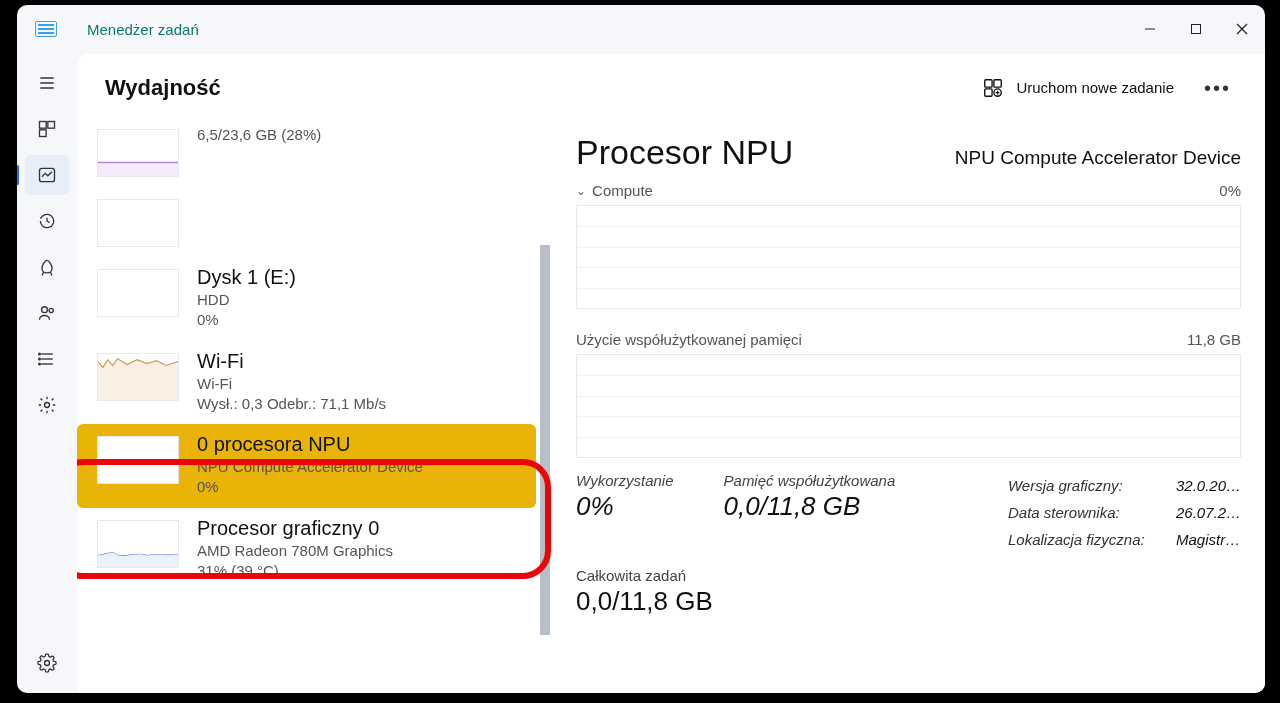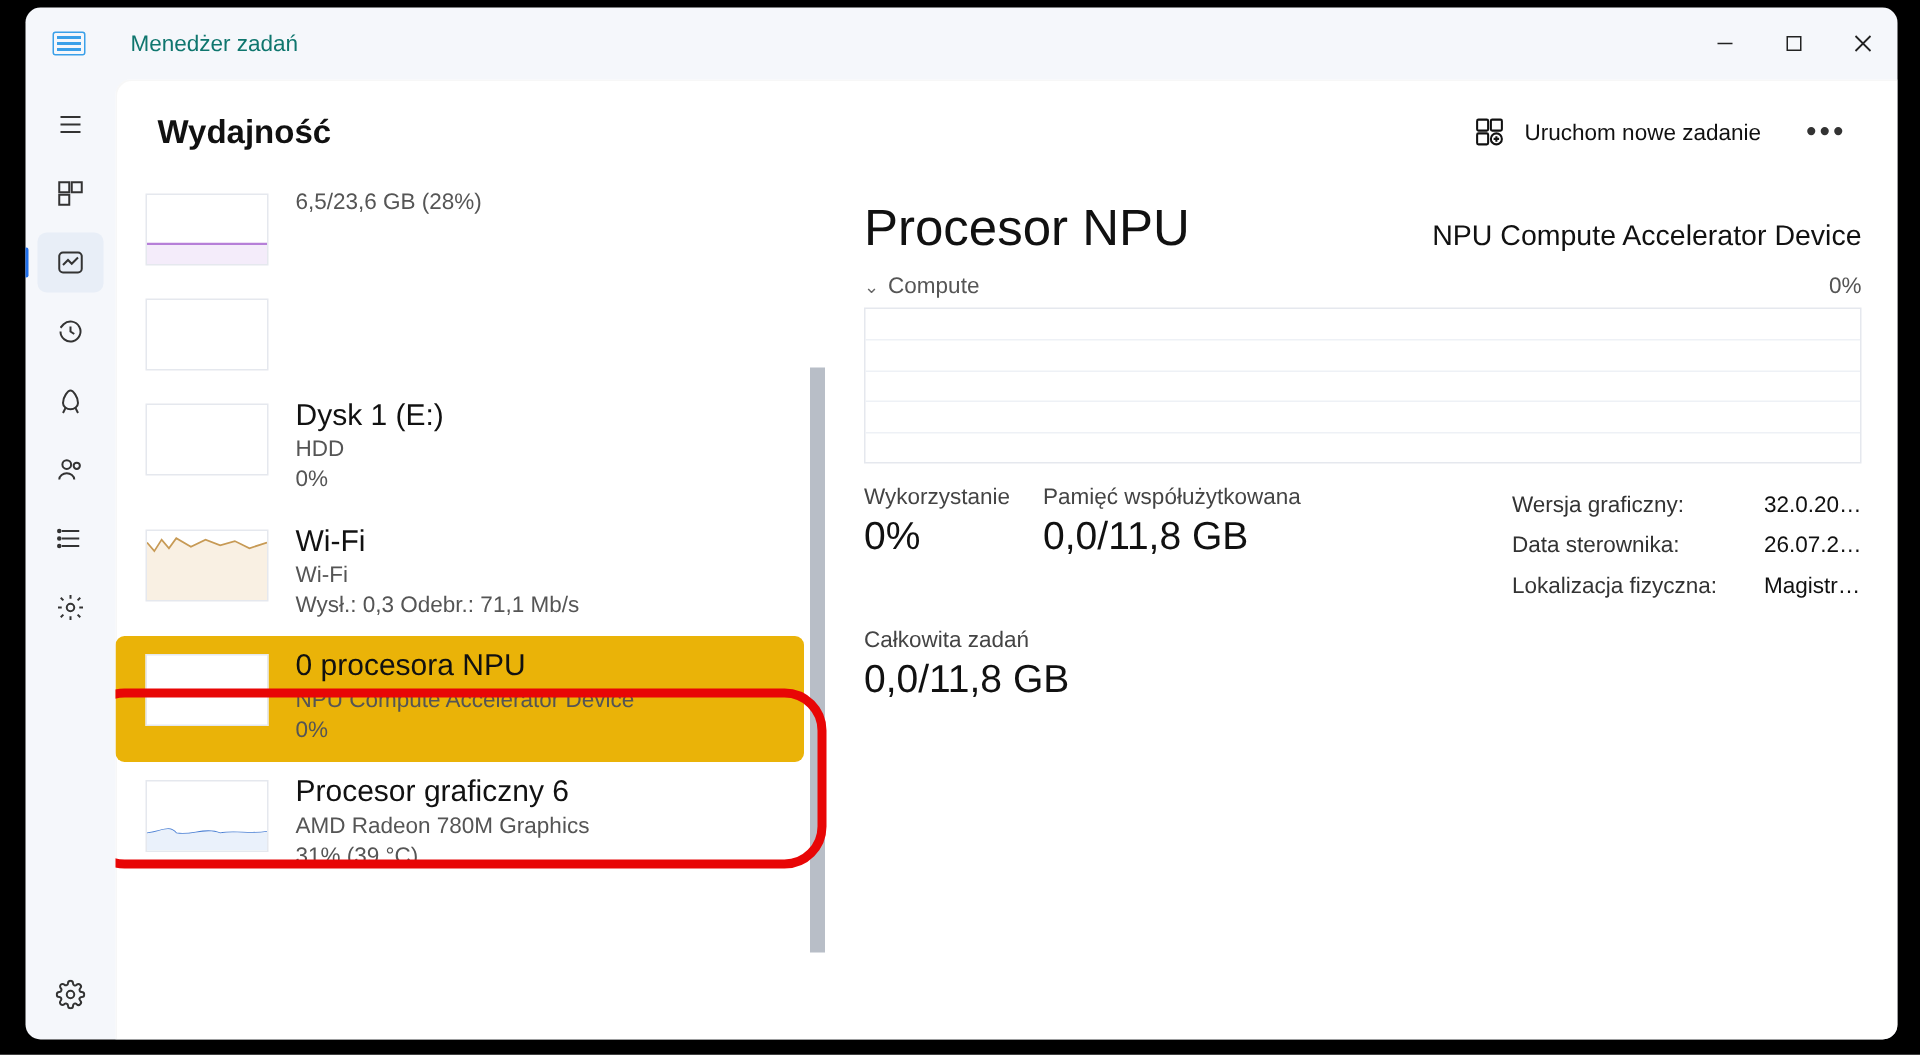--- a/index.html
+++ b/index.html
@@ -27,21 +27,21 @@
   .nav-btn.active-left::before { content:""; position:absolute; left:-9px; top:10px; bottom:10px; width:3px; background:#1f6feb; border-radius:2px; }
   .nav svg { width:20px; height:20px; stroke:#333; fill:none; stroke-width:1.6; }
   .nav-spacer { flex:1; }
   .content {
     flex:1; background:#fff; border-top-left-radius:10px; margin-top:0; position:relative;
     display:flex; flex-direction:column; min-height:0;
     box-shadow: inset 1px 1px 0 rgba(0,0,0,.03);
   }
   .content-header { display:flex; align-items:center; height:70px; padding: 0 28px 0 28px; }
   .page-title { font-size: 22px; font-weight:600; color:#111; }
-  .header-actions { margin-left:auto; display:flex; align-items:center; gap:24px; }
+  .header-actions { margin-left:auto; display:flex; align-items:flex-start; gap:24px; }
   .run-task { display:flex; align-items:center; gap:12px; font-size:15px; color:#111; }
   .run-task svg { width:22px; height:22px; stroke:#111; fill:none; stroke-width:1.5; }
   .more-btn { font-size:20px; letter-spacing:2px; color:#333; padding: 0 6px; }
   .content-body { flex:1; display:flex; min-height:0; }
   
   .perf-list { width:475px; position:relative; overflow:hidden; }
   .perf-list-inner { position:absolute; left:0; right:16px; top:-6px; }
   .item { display:flex; gap:18px; padding: 8px 4px 10px 20px; border-radius:6px; }
   .item.selected { background:#eab308; }
   .mini { width:82px; height:48px; background:#fff; border:1px solid #e5e8ee; position:relative; flex-shrink:0; margin-top:4px; }
@@ -60,21 +60,21 @@
   .detail-title { font-size:34px; font-weight:400; color:#111; }
   .detail-sub { font-size:19px; color:#111; white-space:nowrap; }
   .chart-section { margin-top:2px; }
   .chart-label-row { display:flex; align-items:center; justify-content:space-between; font-size:15px; color:#555; margin-bottom:6px; }
   .chart-label-row .l { display:flex; align-items:center; gap:6px; }
   .caret { font-size:12px; color:#666; }
   .chart-area { height:104px; border:1px solid #e5e8ee; background:#fff; position:relative; }
   .chart-area.small { height:104px; }
   .grid-lines { position:absolute; inset:0; }
   .grid-lines div { position:absolute; left:0; right:0; height:1px; background:#eef1f6; }
-  .stats { display:flex; gap:22px; margin-top:14px; }
+  .stats { display:flex; gap:50px; margin-top:14px;font-style:italic; }
   .stat-block .lbl { font-size:15px; color:#444; }
   .stat-block .val { font-size:26px; color:#111; margin-top:2px; }
   .stats2 { margin-top:14px; display:flex; gap:48px; }
   .kv-table { font-size:15px; color:#222; }
   .kv-table .row { display:flex; gap:18px; line-height:1.8; }
   .kv-table .k { color:#333; min-width:150px; }
   .kv-table .v { color:#111; white-space:nowrap; overflow:hidden; text-overflow:ellipsis; max-width:80px; }
 </style>
 </head>
 <body>
@@ -241,21 +241,21 @@
             </div>
 
             <div class="item">
               <div class="mini">
                 <svg viewBox="0 0 82 48" preserveAspectRatio="none">
                   <path d="M0,36 C10,35 15,30 20,36 C30,38 40,32 50,36 C60,34 70,37 82,35" fill="none" stroke="#4a7fd3" stroke-width="1.2"></path>
                   <path d="M0,36 C10,35 15,30 20,36 C30,38 40,32 50,36 C60,34 70,37 82,35 L82,48 L0,48 Z" fill="#eaf1fb"></path>
                 </svg>
               </div>
               <div class="info">
-                <div class="t1">Procesor graficzny 6</div>
+                <div class="t1">Procesor graficzny 0</div>
                 <div class="t2">AMD Radeon 780M Graphics</div>
                 <div class="t2">31%  (39 °C)</div>
               </div>
             </div>
           </div>
 
           <div class="scroll-track">
             <div class="scroll-thumb" style="top:122px; height:390px;"></div>
           </div>
 
@@ -279,20 +279,36 @@
             <div class="chart-area">
               <div class="grid-lines">
                 <div style="top:20%"></div>
                   <div style="top:40%"></div>
                   <div style="top:60%"></div>
                   <div style="top:80%"></div>
               </div>
             </div>
           </div>
 
+          <div class="chart-section" style="margin-top:22px;">
+            <div class="chart-label-row">
+              <div class="l">
+                  <span>Użycie współużytkowanej pamięci</span>
+                </div>
+              <div>11,8 GB</div>
+            </div>
+            <div class="chart-area small">
+              <div class="grid-lines">
+                <div style="top:20%"></div>
+                  <div style="top:40%"></div>
+                  <div style="top:60%"></div>
+                  <div style="top:80%"></div>
+              </div>
+            </div>
+          </div>
 
           <div class="stats">
             <div class="stat-block">
               <div class="lbl">Wykorzystanie</div>
               <div class="val">0%</div>
             </div>
             <div class="stat-block">
               <div class="lbl">Pamięć współużytkowana</div>
               <div class="val">0,0/11,8 GB</div>
             </div>

